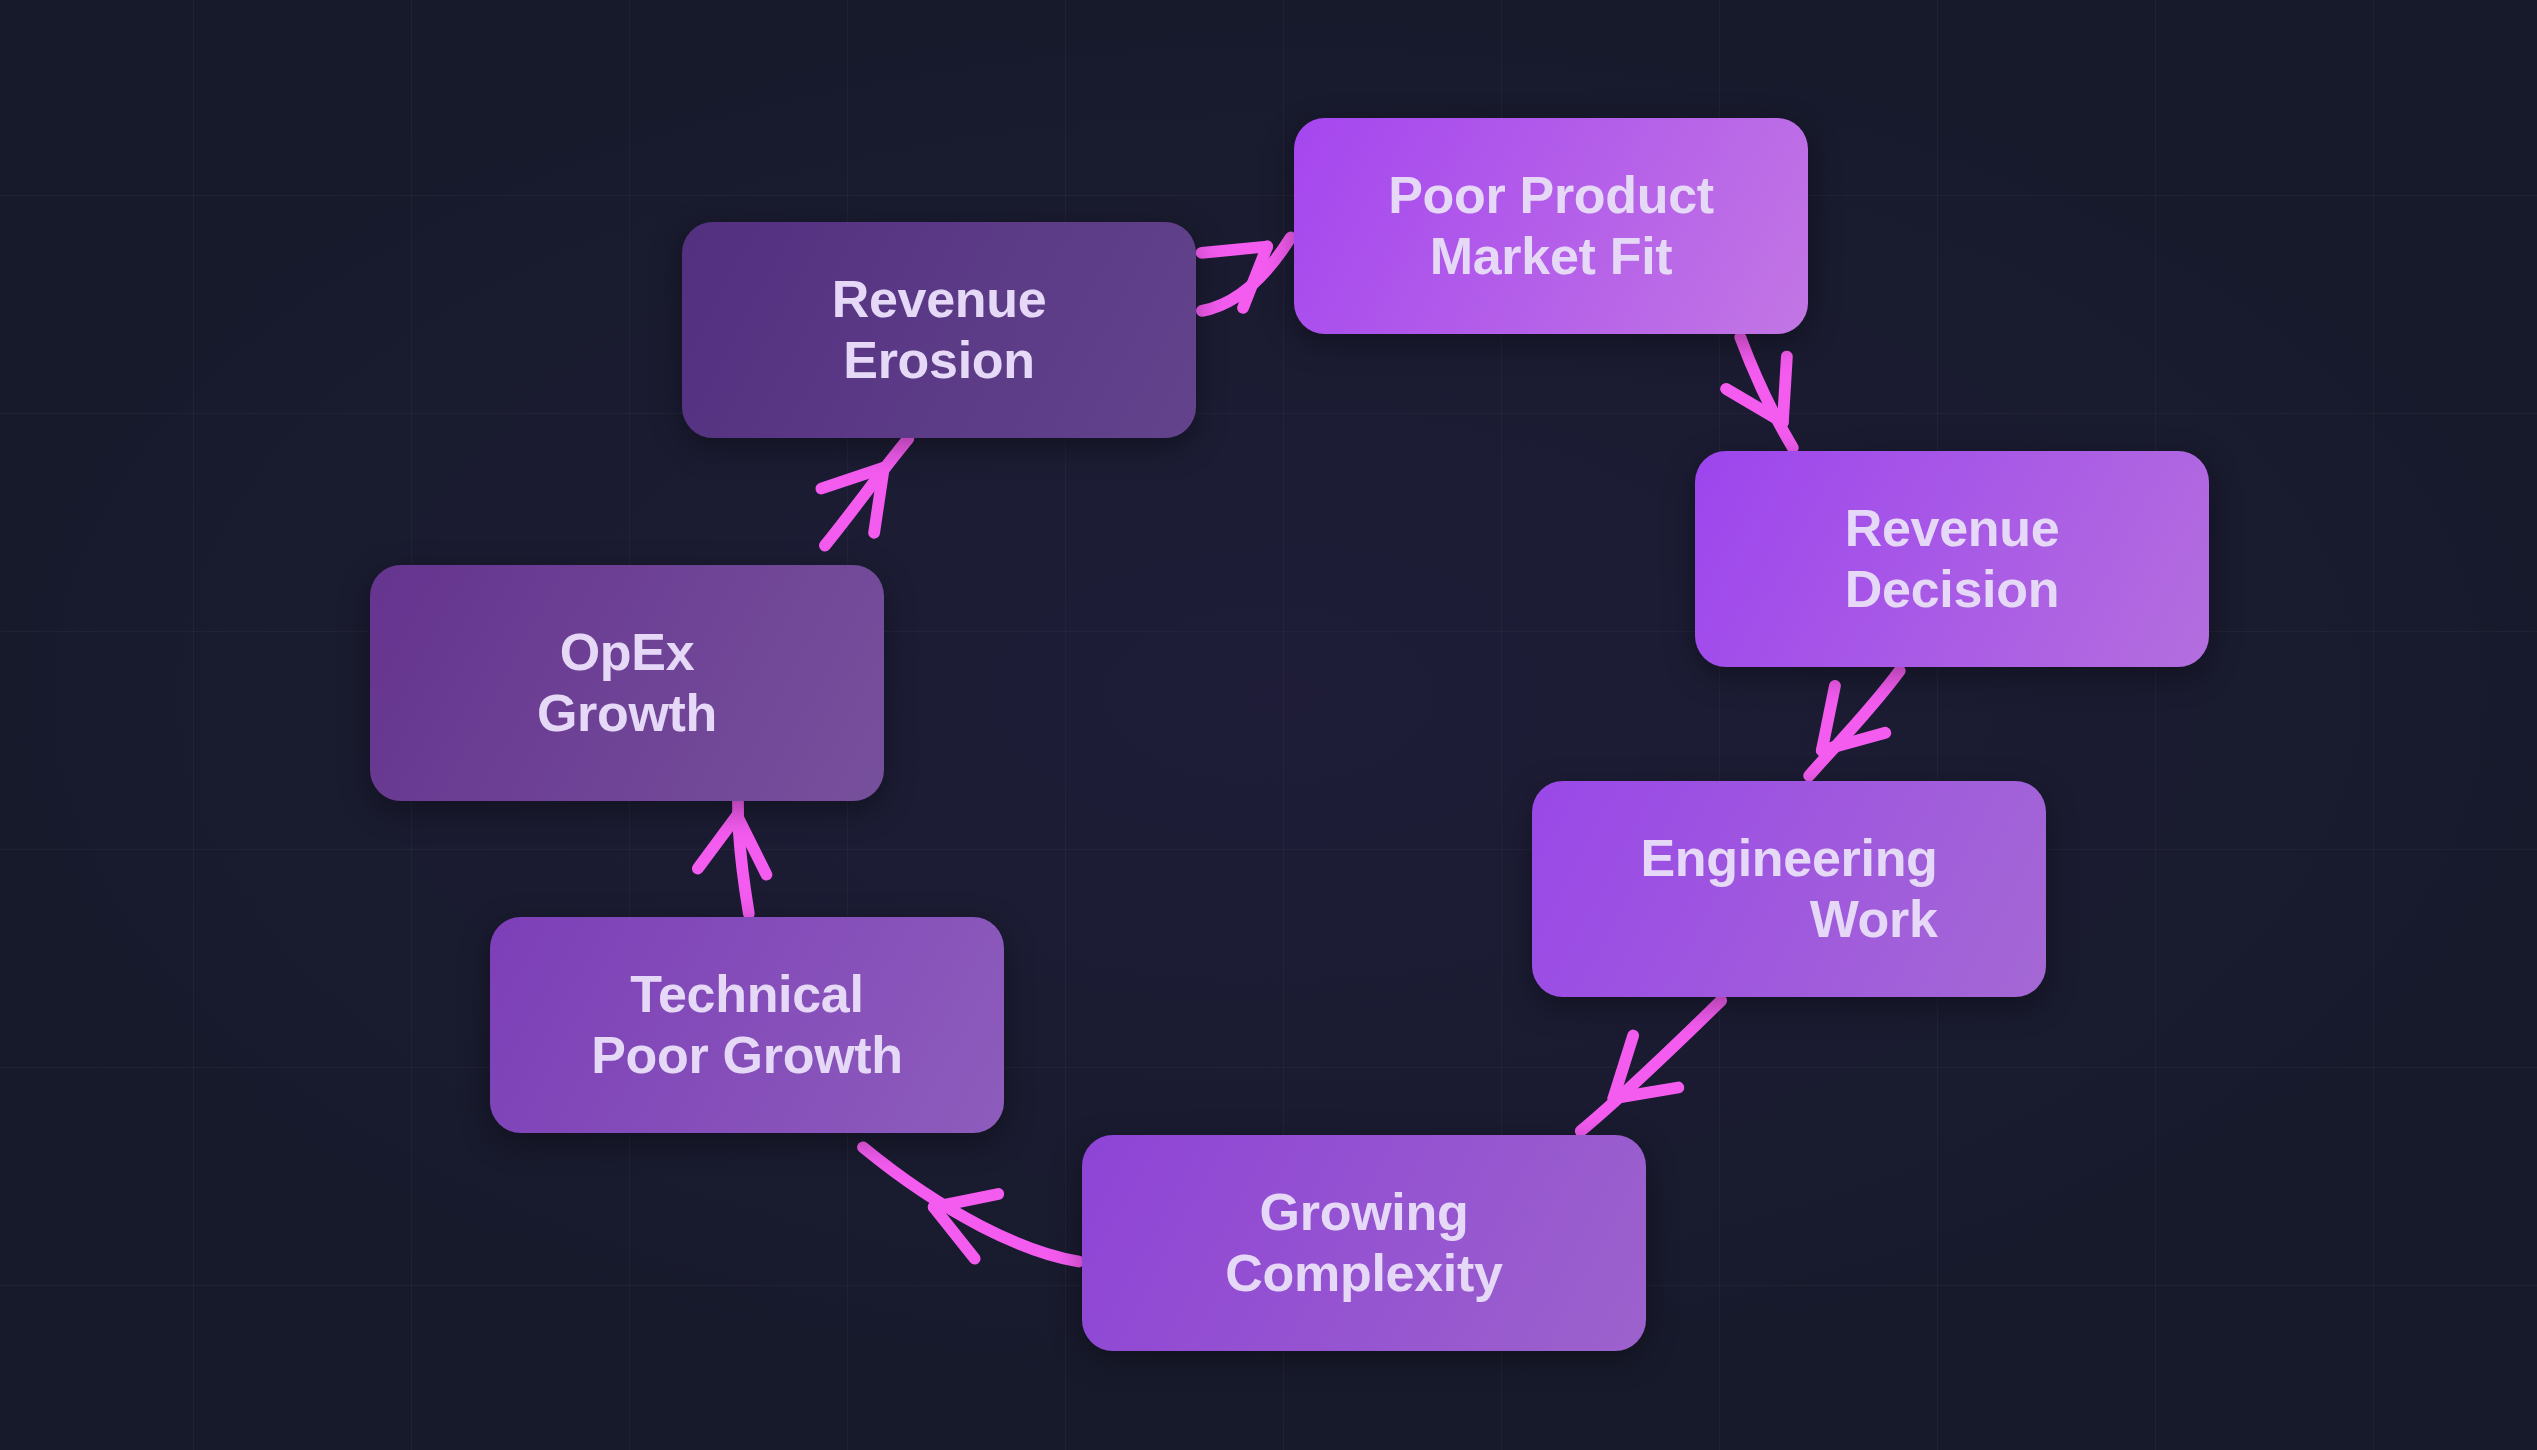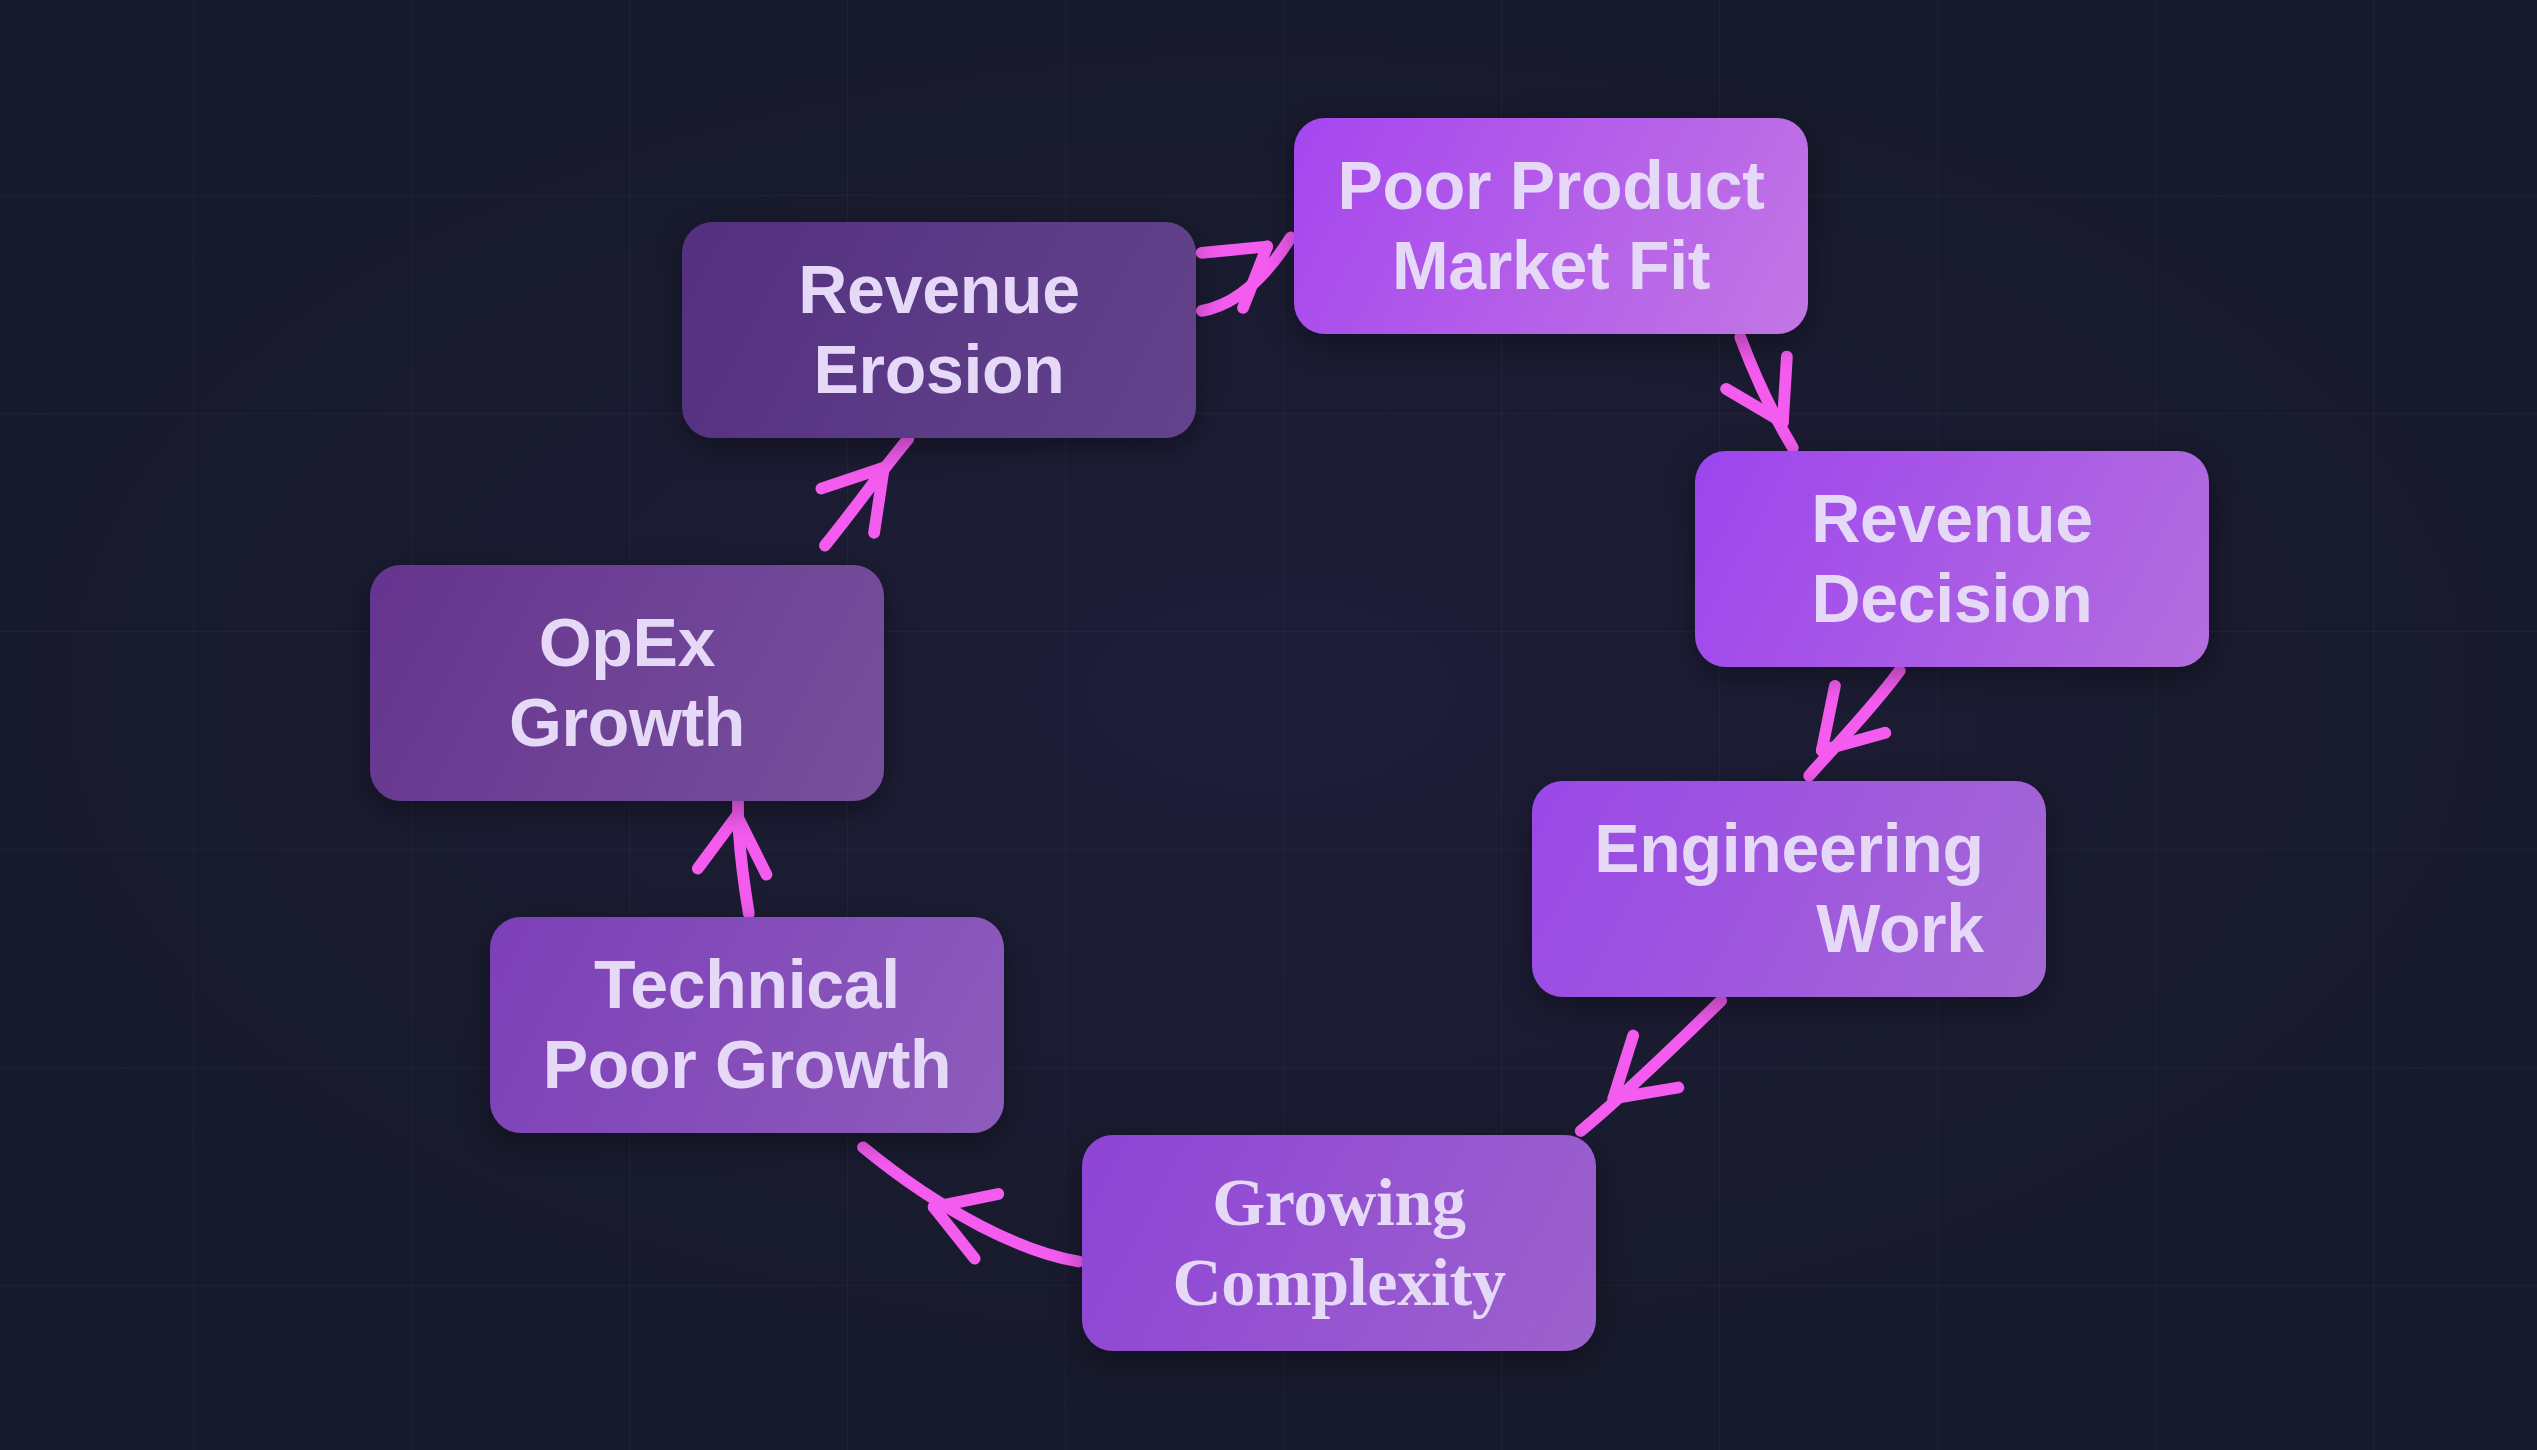--- a/index.html
+++ b/index.html
@@ -39,21 +39,21 @@
   
   .node {
     position:absolute;
     border-radius:31px;
     display:flex;
     align-items:center;
     justify-content:center;
     text-align:center;
     color:#e6d9f7;
     font-weight:bold;
-    font-size:68px;
+    font-size:52px;
     line-height:1.17;
     letter-spacing:-0.3px;
     white-space:pre-line;
     box-shadow:0 9px 31px rgba(0,0,0,0.34);
     padding:0 20px;
   }
   .node span { display:block; }
 </style>
 </head>
 <body>
@@ -115,21 +115,21 @@
       </g>
     </svg>
 
   <div id="nodes">
       <div class="node" style="left: 1294px; top: 118px; width: 514px; height: 216px; background: linear-gradient(118deg, rgb(165, 70, 239) 0%, rgb(194, 118, 228) 100%);"><span>Poor Product
 Market Fit</span></div>
       <div class="node" style="left: 1695px; top: 451px; width: 514px; height: 216px; background: linear-gradient(118deg, rgb(157, 69, 238) 0%, rgb(180, 110, 222) 100%);"><span>Revenue
 Decision</span></div>
       <div class="node" style="left: 1532px; top: 781px; width: 514px; height: 216px; background: linear-gradient(118deg, rgb(154, 72, 232) 0%, rgb(164, 104, 212) 100%); text-align: right;"><span>Engineering
 Work</span></div>
-      <div class="node" style="left: 1082px; top: 1135px; width: 514px; height: 216px; background: linear-gradient(118deg, rgb(142, 68, 214) 0%, rgb(156, 98, 204) 100%); font-family: Liberation Serif, serif;"><span>Growing
+      <div class="node" style="left: 1082px; top: 1135px; width: 564px; height: 216px; background: linear-gradient(118deg, rgb(142, 68, 214) 0%, rgb(156, 98, 204) 100%);"><span>Growing
 Complexity</span></div>
       <div class="node" style="left: 490px; top: 917px; width: 514px; height: 216px; background: linear-gradient(118deg, rgb(125, 63, 184) 0%, rgb(141, 92, 187) 100%);"><span>Technical
 Poor Growth</span></div>
       <div class="node" style="left: 370px; top: 565px; width: 514px; height: 236px; background: linear-gradient(118deg, rgb(101, 52, 143) 0%, rgb(119, 80, 156) 100%);"><span>OpEx
 Growth</span></div>
       <div class="node" style="left: 682px; top: 222px; width: 514px; height: 216px; background: linear-gradient(118deg, rgb(83, 48, 128) 0%, rgb(99, 67, 140) 100%);"><span>Revenue
 Erosion</span></div>
     </div>
 
 </div>

